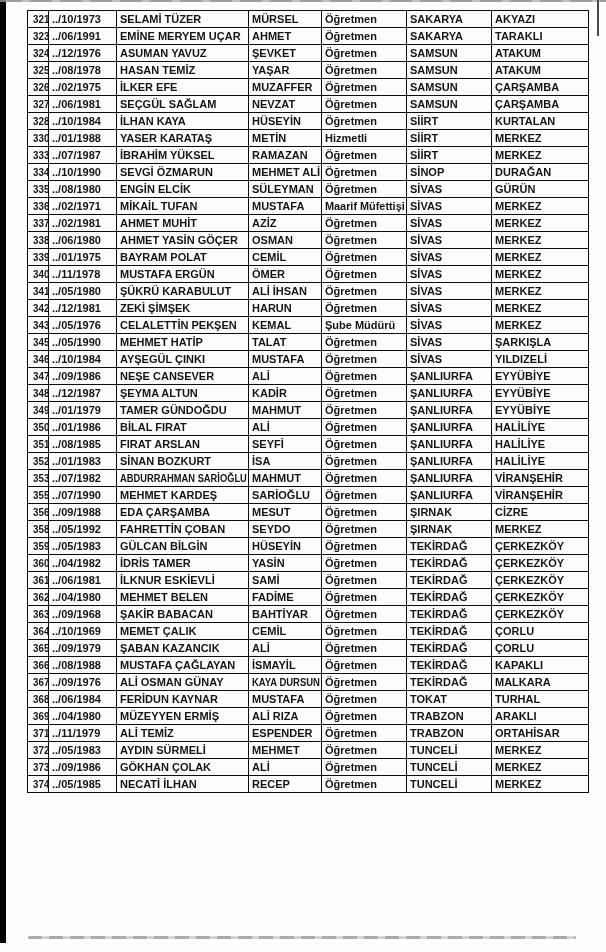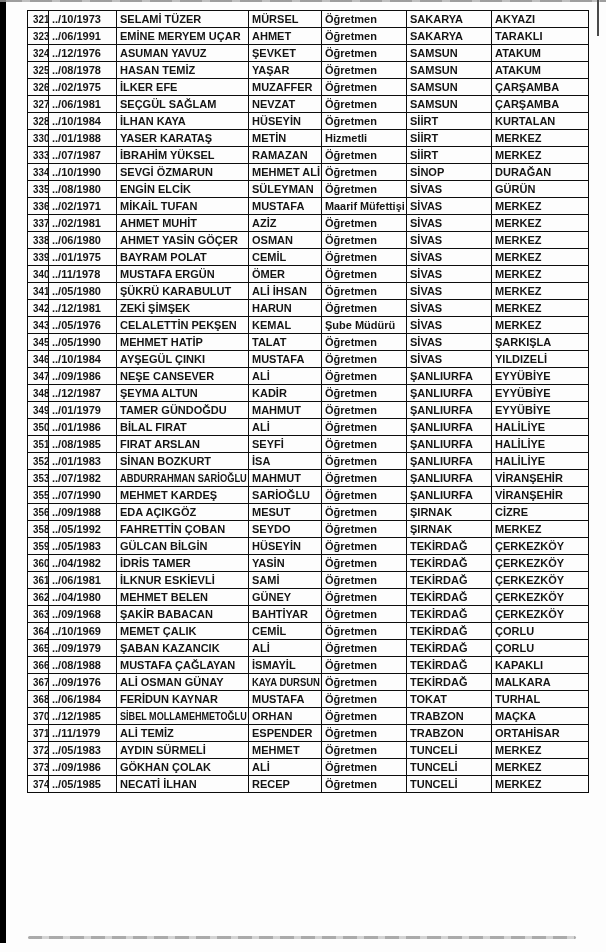--- a/index.html
+++ b/index.html
@@ -304,21 +304,21 @@
         <td class="c1"><span class="cellText">../07/1990</span></td>
         <td class="c2"><span class="cellText">MEHMET KARDEŞ</span></td>
         <td class="c3"><span class="cellText">SARİOĞLU</span></td>
         <td class="c4"><span class="cellText">Öğretmen</span></td>
         <td class="c5"><span class="cellText">ŞANLIURFA</span></td>
         <td class="c6"><span class="cellText">VİRANŞEHİR</span></td>
       </tr>
       <tr>
         <td class="c0"><span class="cellText" style="transform: scaleX(0.889);">356</span></td>
         <td class="c1"><span class="cellText">../09/1988</span></td>
-        <td class="c2"><span class="cellText">EDA AÇIKGÖZ</span></td>
+        <td class="c2"><span class="cellText">EDA ÇARŞAMBA</span></td>
         <td class="c3"><span class="cellText">MESUT</span></td>
         <td class="c4"><span class="cellText">Öğretmen</span></td>
         <td class="c5"><span class="cellText">ŞIRNAK</span></td>
         <td class="c6"><span class="cellText">CİZRE</span></td>
       </tr>
       <tr>
         <td class="c0"><span class="cellText" style="transform: scaleX(0.889);">358</span></td>
         <td class="c1"><span class="cellText">../05/1992</span></td>
         <td class="c2"><span class="cellText">FAHRETTİN ÇOBAN</span></td>
         <td class="c3"><span class="cellText">SEYDO</span></td>
@@ -350,21 +350,21 @@
         <td class="c2"><span class="cellText">İLKNUR ESKİEVLİ</span></td>
         <td class="c3"><span class="cellText">SAMİ</span></td>
         <td class="c4"><span class="cellText">Öğretmen</span></td>
         <td class="c5"><span class="cellText">TEKİRDAĞ</span></td>
         <td class="c6"><span class="cellText">ÇERKEZKÖY</span></td>
       </tr>
       <tr>
         <td class="c0"><span class="cellText" style="transform: scaleX(0.889);">362</span></td>
         <td class="c1"><span class="cellText">../04/1980</span></td>
         <td class="c2"><span class="cellText">MEHMET BELEN</span></td>
-        <td class="c3"><span class="cellText">GÜNEY</span></td>
+        <td class="c3"><span class="cellText">FADİME</span></td>
         <td class="c4"><span class="cellText">Öğretmen</span></td>
         <td class="c5"><span class="cellText">TEKİRDAĞ</span></td>
         <td class="c6"><span class="cellText">ÇERKEZKÖY</span></td>
       </tr>
       <tr>
         <td class="c0"><span class="cellText" style="transform: scaleX(0.889);">363</span></td>
         <td class="c1"><span class="cellText">../09/1968</span></td>
         <td class="c2"><span class="cellText">ŞAKİR BABACAN</span></td>
         <td class="c3"><span class="cellText">BAHTİYAR</span></td>
         <td class="c4"><span class="cellText">Öğretmen</span></td>
@@ -410,27 +410,27 @@
       <tr>
         <td class="c0"><span class="cellText" style="transform: scaleX(0.889);">368</span></td>
         <td class="c1"><span class="cellText">../06/1984</span></td>
         <td class="c2"><span class="cellText">FERİDUN KAYNAR</span></td>
         <td class="c3"><span class="cellText">MUSTAFA</span></td>
         <td class="c4"><span class="cellText">Öğretmen</span></td>
         <td class="c5"><span class="cellText">TOKAT</span></td>
         <td class="c6"><span class="cellText">TURHAL</span></td>
       </tr>
       <tr>
-        <td class="c0"><span class="cellText" style="transform: scaleX(0.889);">370</span></td>
-        <td class="c1"><span class="cellText">../12/1985</span></td>
-        <td class="c2"><span class="cellText" style="transform: scaleX(0.825);">SİBEL MOLLAMEHMETOĞLU</span></td>
-        <td class="c3"><span class="cellText">ORHAN</span></td>
+        <td class="c0"><span class="cellText" style="transform: scaleX(0.889);">369</span></td>
+        <td class="c1"><span class="cellText">../04/1980</span></td>
+        <td class="c2"><span class="cellText">MÜZEYYEN ERMİŞ</span></td>
+        <td class="c3"><span class="cellText">ALİ RIZA</span></td>
         <td class="c4"><span class="cellText">Öğretmen</span></td>
         <td class="c5"><span class="cellText">TRABZON</span></td>
-        <td class="c6"><span class="cellText">MAÇKA</span></td>
+        <td class="c6"><span class="cellText">ARAKLI</span></td>
       </tr>
       <tr>
         <td class="c0"><span class="cellText" style="transform: scaleX(0.889);">371</span></td>
         <td class="c1"><span class="cellText">../11/1979</span></td>
         <td class="c2"><span class="cellText">ALİ TEMİZ</span></td>
         <td class="c3"><span class="cellText">ESPENDER</span></td>
         <td class="c4"><span class="cellText">Öğretmen</span></td>
         <td class="c5"><span class="cellText">TRABZON</span></td>
         <td class="c6"><span class="cellText">ORTAHİSAR</span></td>
       </tr>

